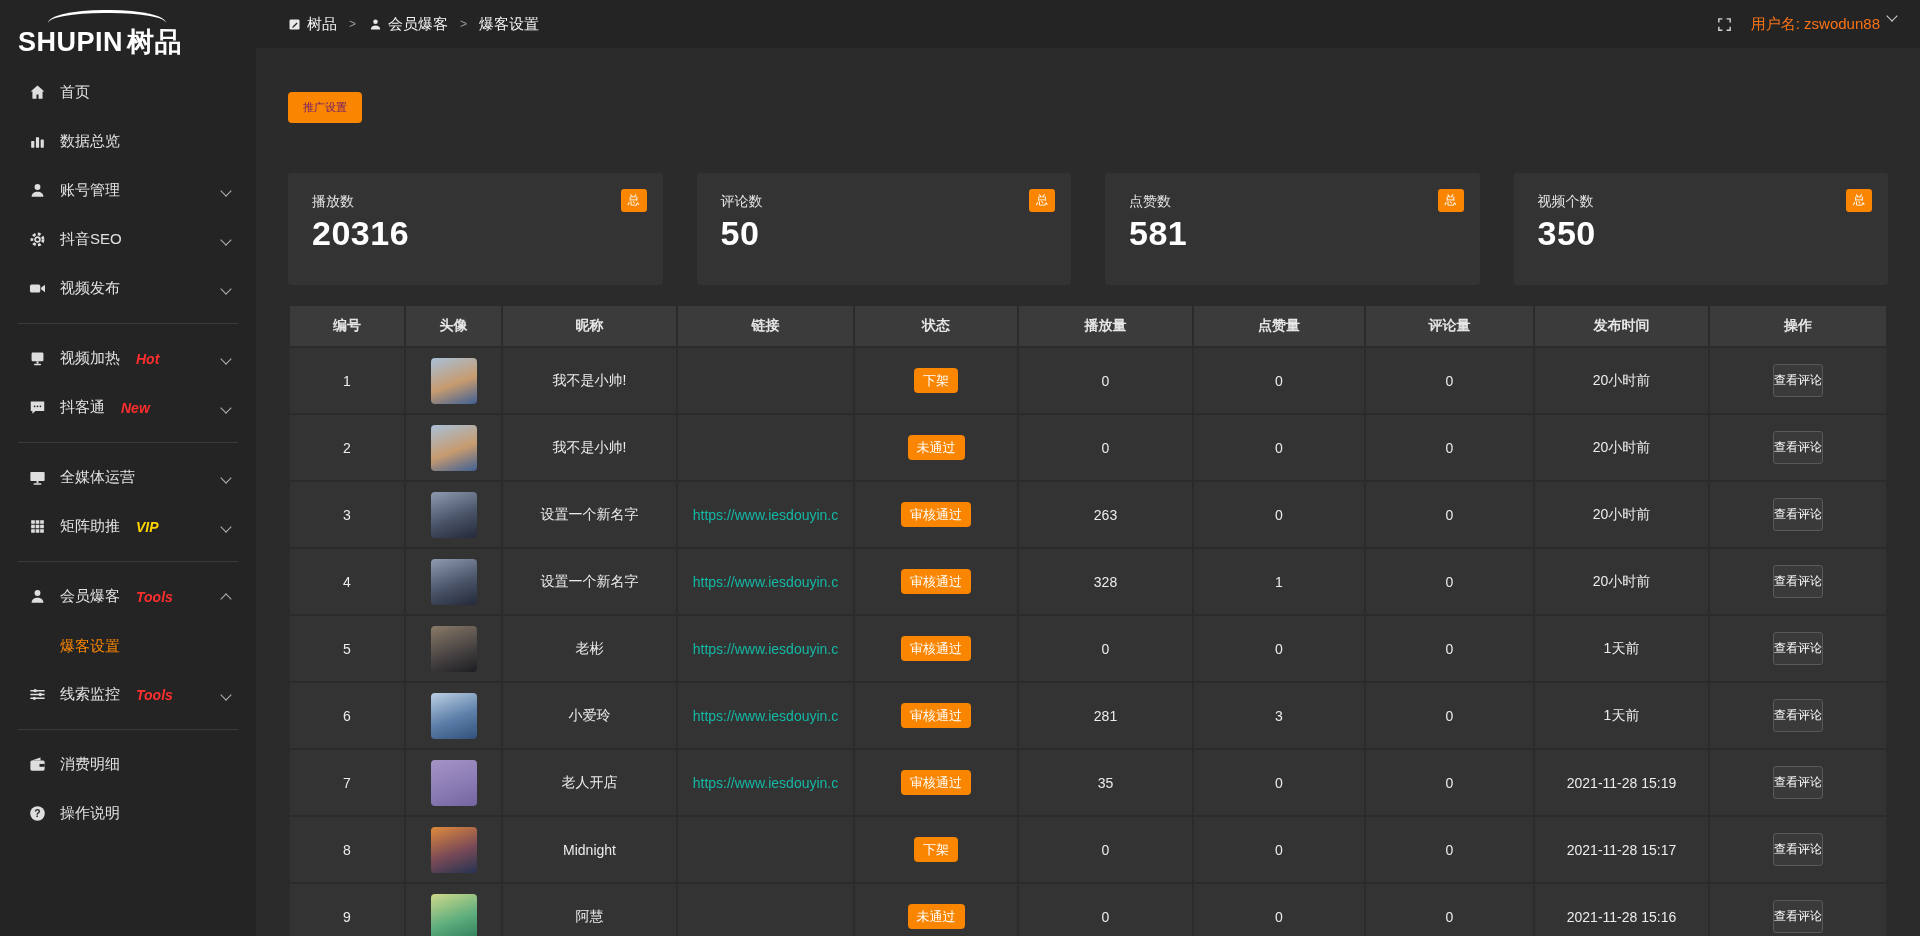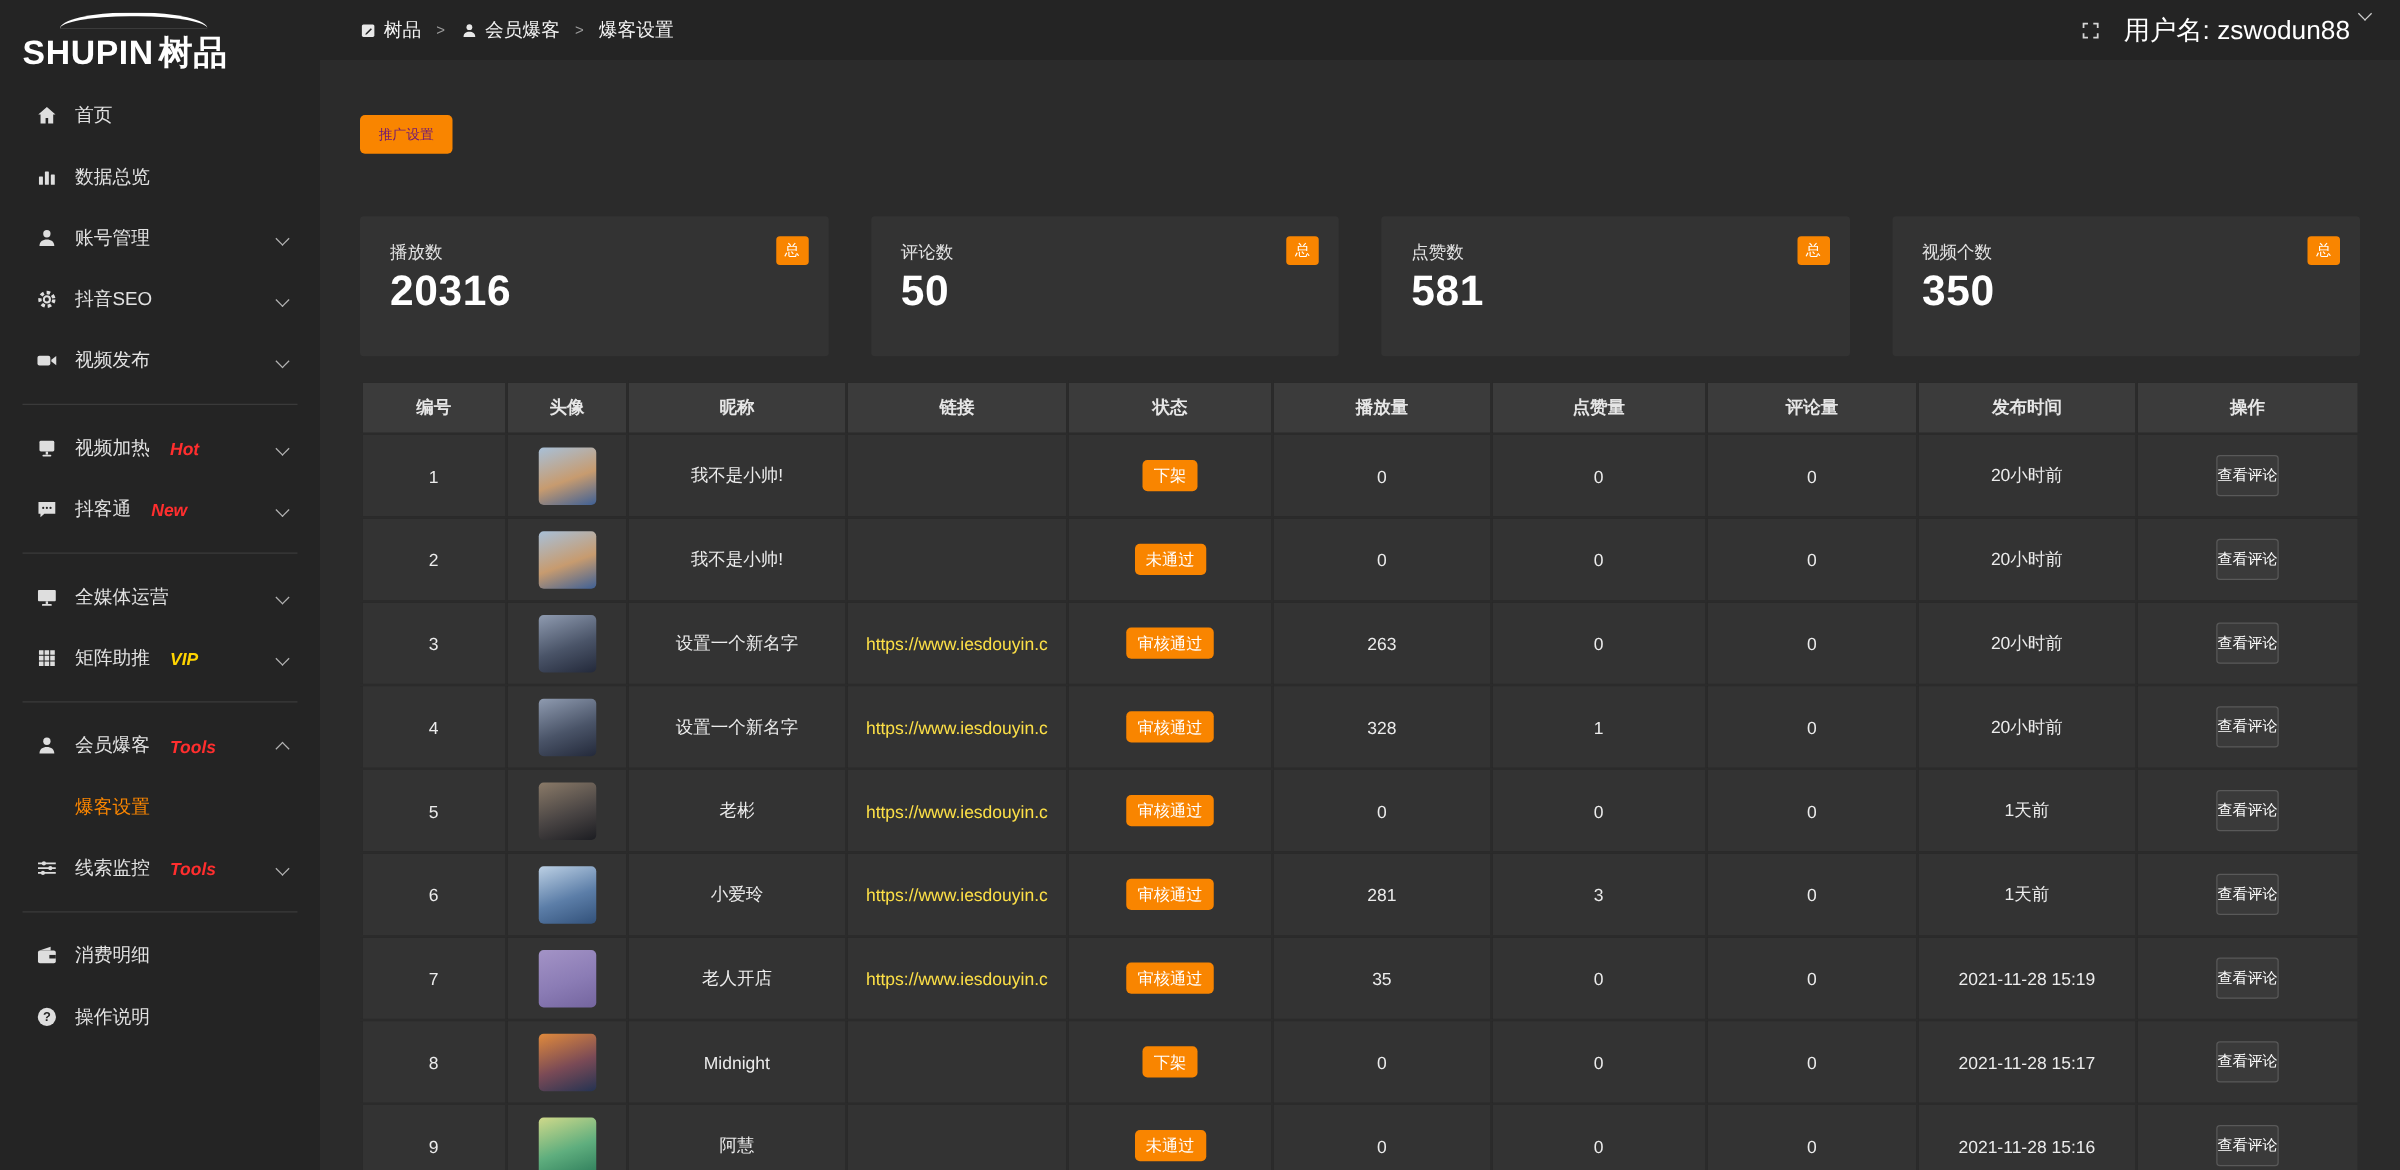--- a/index.html
+++ b/index.html
@@ -30,21 +30,21 @@
   .main{flex:1;display:flex;flex-direction:column;}
   .topbar{height:48px;min-height:48px;background:#242424;display:flex;align-items:center;padding:0 24px 0 31px;}
   .breadcrumb{display:flex;align-items:center;font-size:15px;color:#f2f2f2;}
   .crumb{display:flex;align-items:center;cursor:pointer;}
   .crumb .b-icon{width:15px;height:15px;margin-right:5px;display:inline-flex;color:#e8e8e8;}
   .crumb .b-icon svg{width:15px;height:15px;fill:currentColor;}
   .crumb-sep{color:#9a9a9a;font-size:12px;margin:0 12px;}
   .topbar-right{margin-left:auto;display:flex;align-items:center;gap:18px;}
   .fs-icon{width:17px;height:17px;color:#d5d5d5;cursor:pointer;display:inline-flex;}
   .fs-icon svg{width:17px;height:17px;fill:none;stroke:currentColor;}
-  .user-chip{display:flex;align-items:flex-start;font-size:21px;color:#ffffff;cursor:pointer;}
+  .user-chip{display:flex;align-items:flex-start;font-size:15px;color:#f97316;cursor:pointer;}
   .user-caret{width:7px;height:7px;border-right:1.6px solid #cfcfcf;border-bottom:1.6px solid #cfcfcf;
     transform:rotate(45deg);margin:-3px 0 0 8px;}
 
   
   .content{flex:1;background:#2b2b2b;padding:0 32px;overflow:hidden;}
   .btn-promo{margin-top:44px;background:#f98500;color:#701a75;border:none;border-radius:4px;
     padding:8px 15px;font-size:11px;cursor:pointer;font-family:Liberation Mono, monospace;}
   .stats{margin-top:50px;display:grid;grid-template-columns:repeat(4,1fr);gap:34px;}
   .stat-card{position:relative;background:#333;border-radius:3px;height:112px;padding:20px 24px;box-sizing:border-box;}
   .stat-label{font-size:14px;color:#e3e3e3;}
@@ -52,21 +52,21 @@
   .stat-badge{position:absolute;top:16px;right:16px;background:#f98500;color:#fff;
     font-size:12px;padding:3px 7px;border-radius:3px;}
 
   
   table.data{margin-top:19px;border-collapse:collapse;table-layout:fixed;width:1598px;}
   table.data th,table.data td{border:2px solid #2b2b2b;text-align:center;vertical-align:middle;
     font-size:14px;color:#ececec;overflow:hidden;}
   table.data th{background:#3b3b3b;height:38px;font-weight:600;color:#e6e6e6;}
   table.data td{background:#333;height:65px;padding:0;}
   td.cell-link{text-align:left;}
-  td.cell-link a{color:#fde047;text-decoration:none;white-space:nowrap;font-size:14px;}
+  td.cell-link a{color:#14b8a6;text-decoration:none;white-space:nowrap;font-size:14px;}
   .avatar{width:46px;height:46px;border-radius:4px;margin:0 auto;}
   .badge-status{display:inline-block;background:#f98500;color:#fff;font-size:13px;
     padding:6px 9px;border-radius:4px;line-height:1;}
   .btn-ghost{background:#3a3a3a;color:#fff;border:1px solid #595959;border-radius:3px;
     padding:7px 0;font-size:12px;cursor:pointer;font-family:inherit;}
 </style>
 </head>
 <body>
 
 <div class="app">

